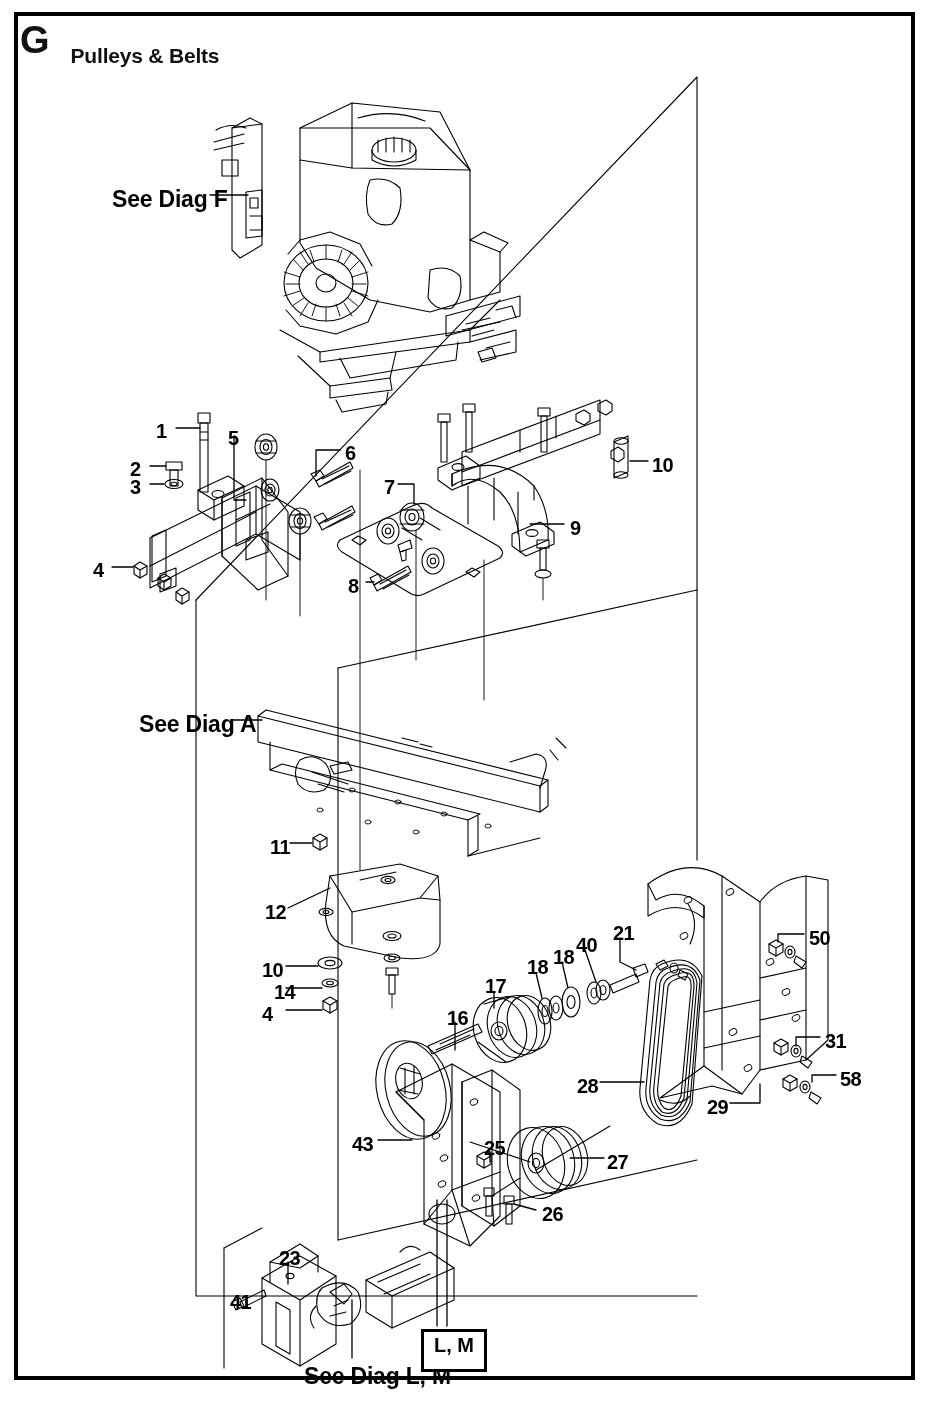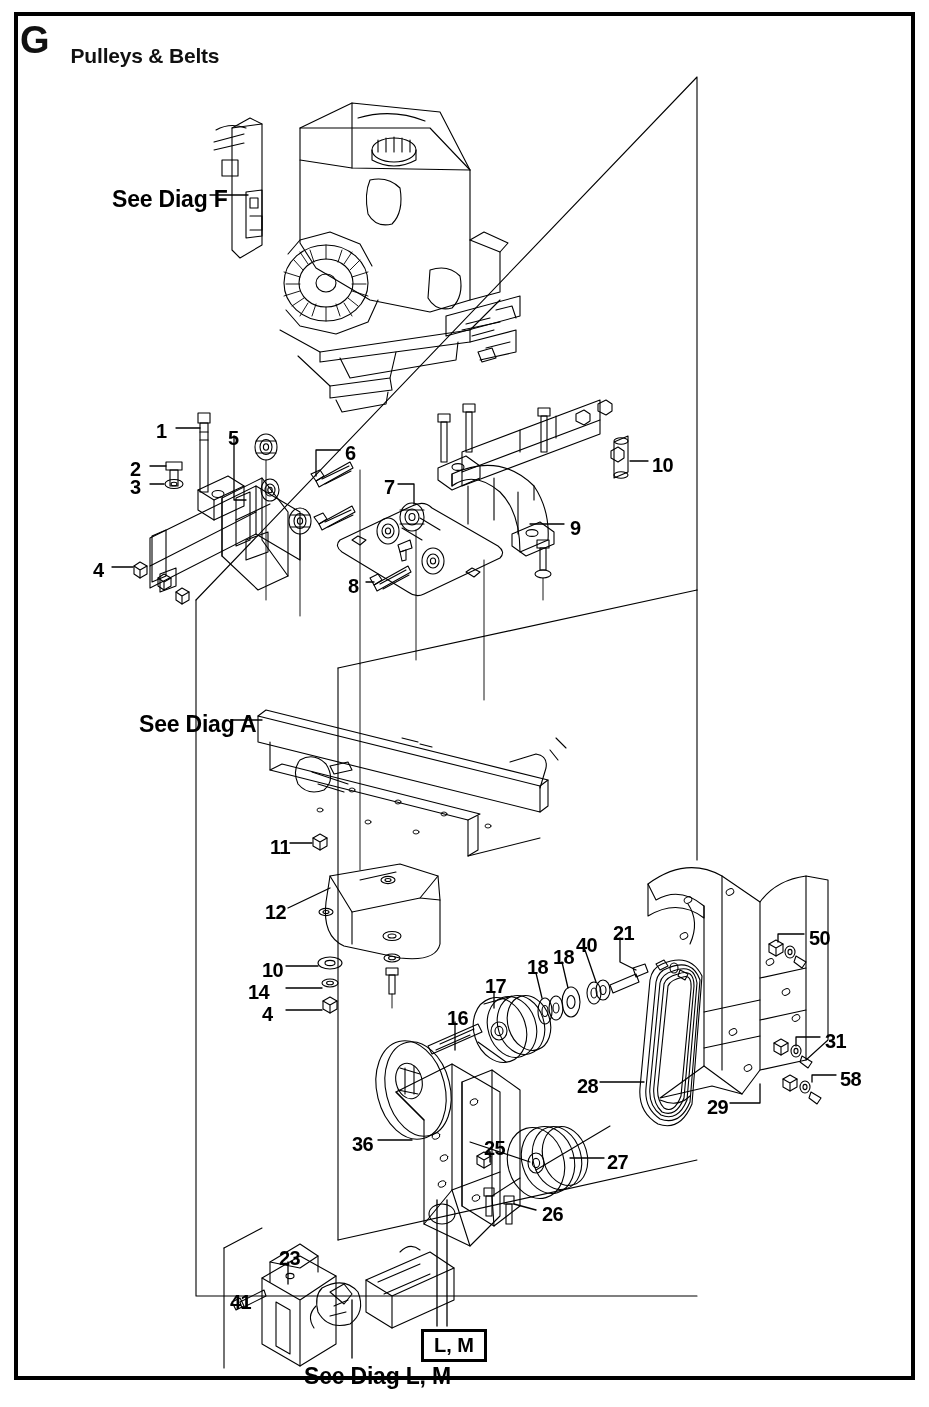--- a/index.html
+++ b/index.html
@@ -45,21 +45,21 @@
   }
   .diagref{
     position:absolute;
     font-size:23px;font-weight:700;color:#000;
     line-height:1;white-space:nowrap;letter-spacing:-0.2px;
   }
   .boxref{
     position:absolute;
     font-size:20px;font-weight:700;color:#000;
     border:3px solid #000;background:#fff;
-    padding:3px 10px 4px 10px;line-height:1;
+    padding:3px 10px 14px 10px;line-height:1;
     white-space:nowrap;
   }
 </style>
 </head>
 <body>
 
 <div id="page">
   <div id="frame"></div>
 
   <div id="header">
@@ -646,31 +646,31 @@
     <div class="callout" style="left:93px;top:560px">4</div>
     <div class="callout" style="left:228px;top:428px">5</div>
     <div class="callout" style="left:345px;top:443px">6</div>
     <div class="callout" style="left:384px;top:477px">7</div>
     <div class="callout" style="left:348px;top:576px">8</div>
     <div class="callout" style="left:570px;top:518px">9</div>
     <div class="callout" style="left:652px;top:455px">10</div>
     <div class="callout" style="left:270px;top:837px">11</div>
     <div class="callout" style="left:265px;top:902px">12</div>
     <div class="callout" style="left:262px;top:960px">10</div>
-    <div class="callout" style="left:248px;top:982px">14</div>
+    <div class="callout" style="left:274px;top:982px">14</div>
     <div class="callout" style="left:262px;top:1004px">4</div>
     <div class="callout" style="left:447px;top:1008px">16</div>
     <div class="callout" style="left:485px;top:976px">17</div>
     <div class="callout" style="left:527px;top:957px">18</div>
     <div class="callout" style="left:553px;top:947px">18</div>
     <div class="callout" style="left:576px;top:935px">40</div>
     <div class="callout" style="left:613px;top:923px">21</div>
     <div class="callout" style="left:230px;top:1292px">41</div>
     <div class="callout" style="left:279px;top:1248px">23</div>
-    <div class="callout" style="left:352px;top:1134px">36</div>
+    <div class="callout" style="left:352px;top:1134px">43</div>
     <div class="callout" style="left:484px;top:1138px">25</div>
     <div class="callout" style="left:542px;top:1204px">26</div>
     <div class="callout" style="left:607px;top:1152px">27</div>
     <div class="callout" style="left:577px;top:1076px">28</div>
     <div class="callout" style="left:707px;top:1097px">29</div>
     <div class="callout" style="left:809px;top:928px">50</div>
     <div class="callout" style="left:825px;top:1031px">31</div>
     <div class="callout" style="left:840px;top:1069px">58</div>
   </div>
 </div>

